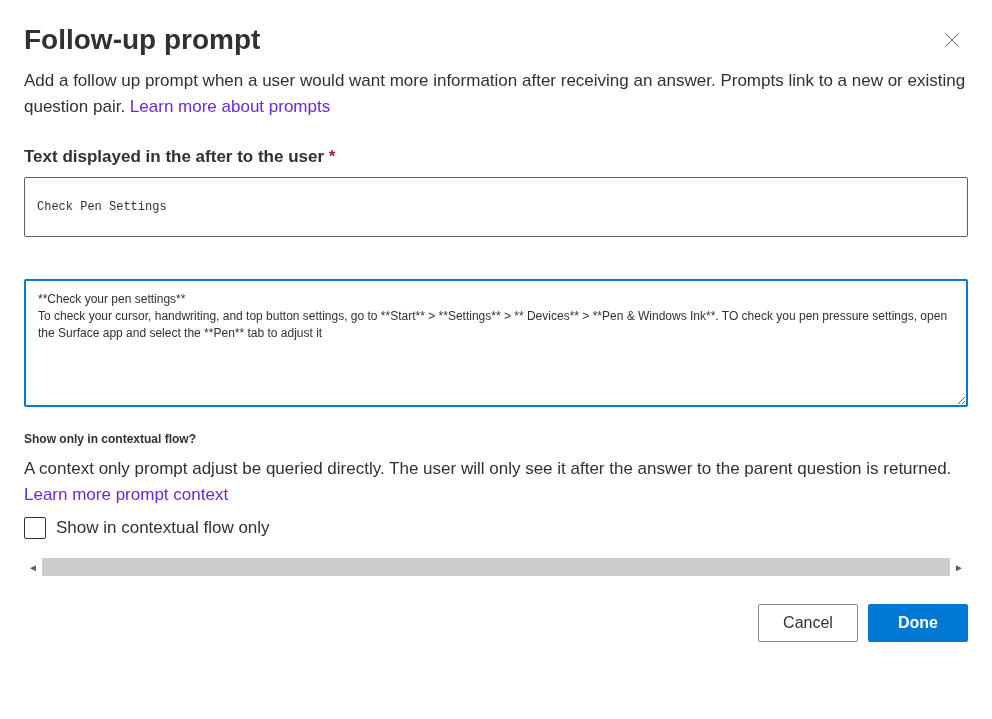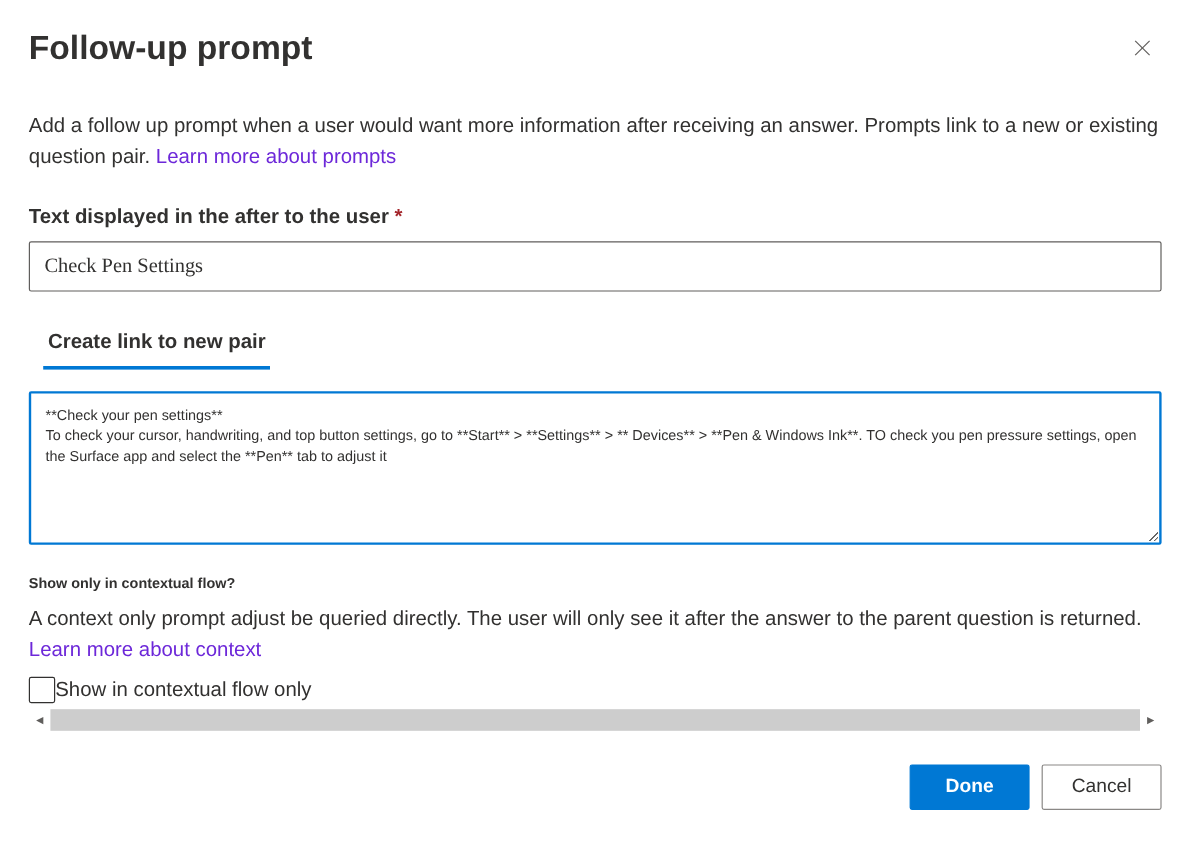--- a/index.html
+++ b/index.html
@@ -14,21 +14,21 @@
       background: #fff;
       width: 992px;
       height: 719px;
       padding: 24px;
       position: relative;
     }
     .header-row {
       display: flex;
       justify-content: space-between;
       align-items: flex-start;
-      margin-bottom: 36px;
+      margin-bottom: 12px;
     }
     .dialog-title {
       font-size: 28px;
       font-weight: 600;
       color: #323130;
     }
     .close-btn {
       width: 32px;
       height: 32px;
       display: flex;
@@ -57,24 +57,24 @@
       font-size: 17px;
       font-weight: 600;
       color: #323130;
       margin-bottom: 10px;
     }
     .required {
       color: #a4262c;
     }
     .text-input {
       width: 100%;
-      height: 42px;
+      height: 60px;
       padding: 8px 12px;
-      font-size: 17px;
-      font-family: Liberation Serif, serif;
+      font-size: 12px;
+      font-family: Liberation Mono, monospace;
       border: 1px solid #605e5c;
       border-radius: 2px;
       color: #323130;
       background: #fff;
       margin-bottom: 24px;
     }
     .tabs {
       display: flex;
       gap: 20px;
       margin-bottom: 18px;
@@ -118,21 +118,22 @@
     }
     .section-desc {
       font-size: 17px;
       line-height: 1.5;
       color: #323130;
       margin-bottom: 10px;
     }
     .checkbox-row {
       display: flex;
       align-items: center;
-      margin-bottom: 5px;
+      gap: 10px;
+      margin-bottom: 19px;
     }
     .checkbox {
       width: 22px;
       height: 22px;
       border: 1px solid #323130;
       border-radius: 2px;
       background: #fff;
       cursor: pointer;
       flex-shrink: 0;
     }
@@ -207,41 +208,40 @@
 <p class="description">
   <span>Add a follow up prompt when a user would want more information after receiving an answer. Prompts link to a new or existing question pair.   </span><a class="link">Learn more about prompts</a>
 </p>
 
 <div class="field-label">
   <span>Text displayed in the after to the user</span> <span class="required">*</span>
 </div>
 <input class="text-input" type="text" value="Check Pen Settings" style="">
 
 <div class="tabs">
-  <button class="tab active">Create link to new pair</button>
 </div>
 
 <textarea class="textarea" style="">**Check your pen settings**
 To check your cursor, handwriting, and top button settings, go to **Start** &gt; **Settings** &gt; ** Devices** &gt; **Pen &amp; Windows Ink**. TO check you pen pressure settings, open the Surface app and select the **Pen** tab to adjust it</textarea>
 
 <div class="section-heading">Show only in contextual flow?</div>
 <p class="section-desc">
-  <span>A context only prompt adjust be queried directly. The user will only see it after the answer to the parent question is returned.  </span><a class="link">Learn more about context</a>
+  <span>A context only prompt adjust be queried directly. The user will only see it after the answer to the parent question is returned.  </span><a class="link">Learn more prompt context</a>
 </p>
 
 <div class="checkbox-row">
   <div class="checkbox"></div>
   <label class="checkbox-label">Show in contextual flow only</label>
 </div>
 
 <div class="scrollbar">
   <div class="scroll-arrow">◄</div>
   <div class="scroll-track"></div>
   <div class="scroll-arrow">►</div>
 </div>
 
 <div class="footer">
+  <button class="btn btn-secondary">Cancel</button>
   <button class="btn btn-primary">Done</button>
-  <button class="btn btn-secondary">Cancel</button>
 </div>
 
 
 
 
 </body></html>

